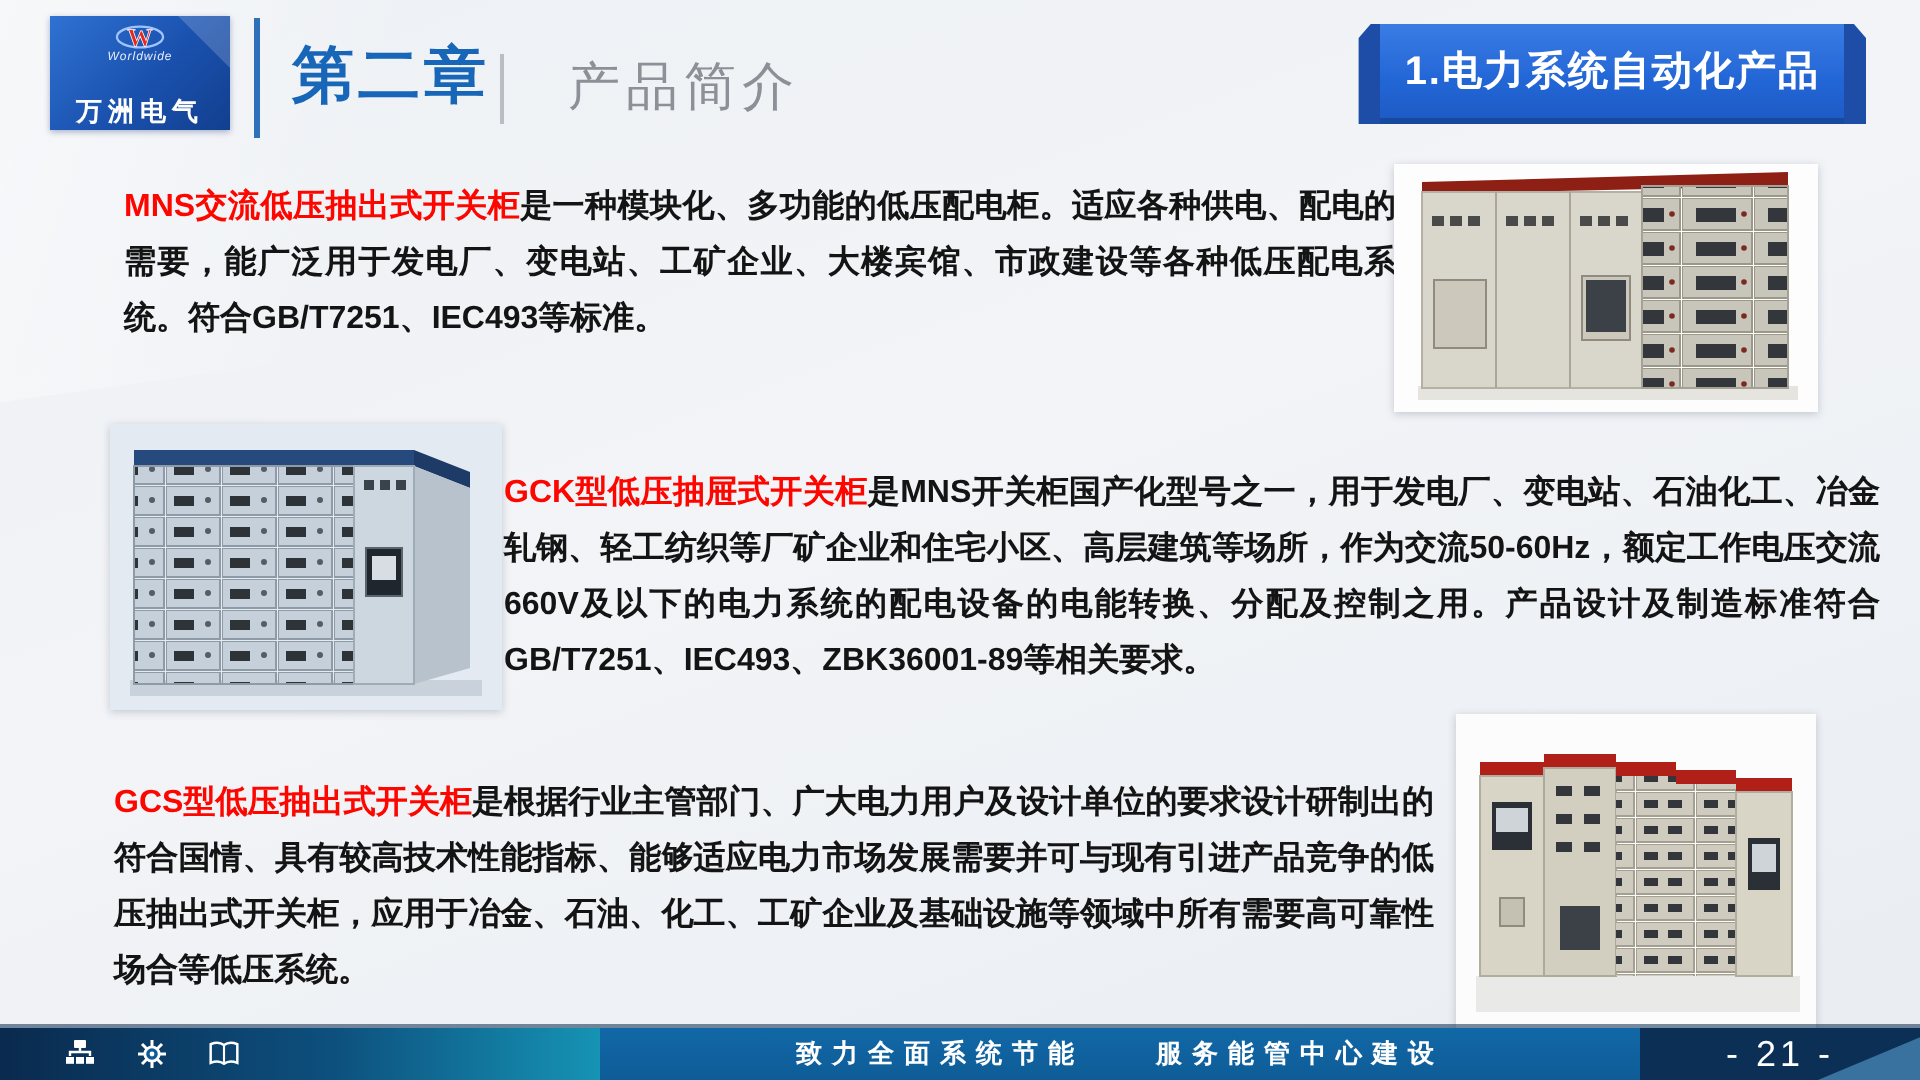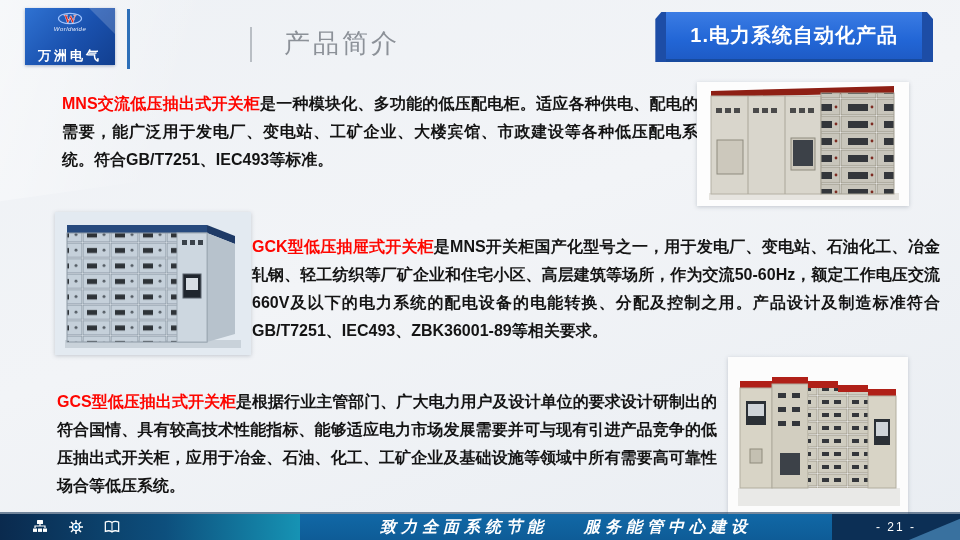--- a/index.html
+++ b/index.html
@@ -26,21 +26,21 @@
   .subtitle{position:absolute;left:264px;top:26px;font-size:26px;color:#8c9198;letter-spacing:3px;margin-left:20px;}
   
   .ribbon{position:absolute;right:27px;top:12px;height:50px;display:flex;align-items:stretch;}
   .ribbon .flap{width:11px;background:#1d4da6;}
   .ribbon .flap.left{clip-path:polygon(55% 0,100% 0,100% 100%,0 100%,0 14%);}
   .ribbon .flap.right{clip-path:polygon(0 0,45% 0,100% 14%,100% 100%,0 100%);}
   .ribbon .face{
     background:linear-gradient(180deg,#3b7ce4 0%,#2266d6 60%,#1e5bc6 100%);
     border-bottom:3px solid #174a9e;box-sizing:border-box;
     color:#ffffff;font-size:20px;font-weight:bold;letter-spacing:1px;
-    display:flex;align-items:center;padding:0 24px;}
+    display:flex;align-items:center;padding:0 12px;}
   
   .para{position:absolute;margin:2px;font-size:16px;font-weight:bold;line-height:28px;
     color:#141414;text-align:justify;}
   .para .lead{color:#fe0600;}
   .p1{left:60px;top:88px;width:636px;}
   .p2{left:250px;top:231px;width:688px;}
   .p3{left:55px;top:386px;width:660px;}
   
   .photo{position:absolute;box-shadow:0 1px 4px rgba(60,70,90,.25);}
   .photo svg{display:block;}
@@ -48,42 +48,43 @@
   .photo-gck{left:55px;top:212px;}
   .photo-gcs{left:728px;top:357px;}
   
   .footer{position:absolute;left:0;bottom:0;width:960px;height:28px;display:flex;
     border-top:2px solid rgba(10,42,78,.55);box-sizing:border-box;}
   .footer-left{width:300px;height:100%;
     background:linear-gradient(90deg,#0a2a4e 0%,#0d4f7d 55%,#1693b4 100%);
     display:flex;align-items:center;gap:20px;padding-left:32px;box-sizing:border-box;}
   .footer-mid{flex:1;height:100%;background:linear-gradient(180deg,#1168a6 0%,#0e5c97 100%);
     display:flex;align-items:center;justify-content:center;gap:36px;
-    color:#ffffff;font-size:16px;font-weight:bold;letter-spacing:5px;font-style:italic;}
-  .footer-right{position:relative;width:128px;height:100%;background:#0c2f55;
+    color:#ffffff;font-size:13px;font-weight:bold;letter-spacing:5px;}
+  .footer-right{position:relative;width:140px;height:100%;background:#0c2f55;
     display:flex;align-items:center;justify-content:center;
-    color:#ffffff;font-size:12px;letter-spacing:2px;}
+    color:#ffffff;font-size:18px;letter-spacing:2px;}
   .footer-right::after{content:"";position:absolute;right:0;top:0;width:58px;height:100%;
     background:#39719f;clip-path:polygon(100% 18%,100% 100%,12% 100%);}
   .ficon{width:16px;height:16px;display:block;}
 </style>
 </head>
 <body>
 
 <div class="slide">
 
   <div class="logo-box">
     <svg class="logo-mono" width="44" height="26" viewBox="0 0 44 26">
       <ellipse cx="22" cy="13" rx="20" ry="9" fill="none" stroke="#9fc3ff" stroke-width="2"></ellipse>
       <text x="22" y="21" text-anchor="middle" font-size="22" font-weight="bold" fill="#e32a1e" stroke="#ffffff" stroke-width="0.6" font-family="Liberation Serif, serif">W</text>
     </svg>
     <div class="logo-en">Worldwide</div>
     <div class="logo-cn">万洲电气</div>
   </div>
   <div class="header-rule"></div>
+  <div class="chapter">第二章</div>
   <div class="title-divider"></div>
   <div class="subtitle">产品简介</div>
 
   <div class="ribbon">
     <div class="flap left"></div>
     <div class="face">1.电力系统自动化产品</div>
     <div class="flap right"></div>
   </div>
 
   <p class="para p1"><span class="lead">MNS交流低压抽出式开关柜</span><span>是一种模块化、多功能的低压配电柜。适应各种供电、配电的需要，能广泛用于发电厂、变电站、工矿企业、大楼宾馆、市政建设等各种低压配电系统。符合GB/T7251、IEC493等标准。</span></p>

